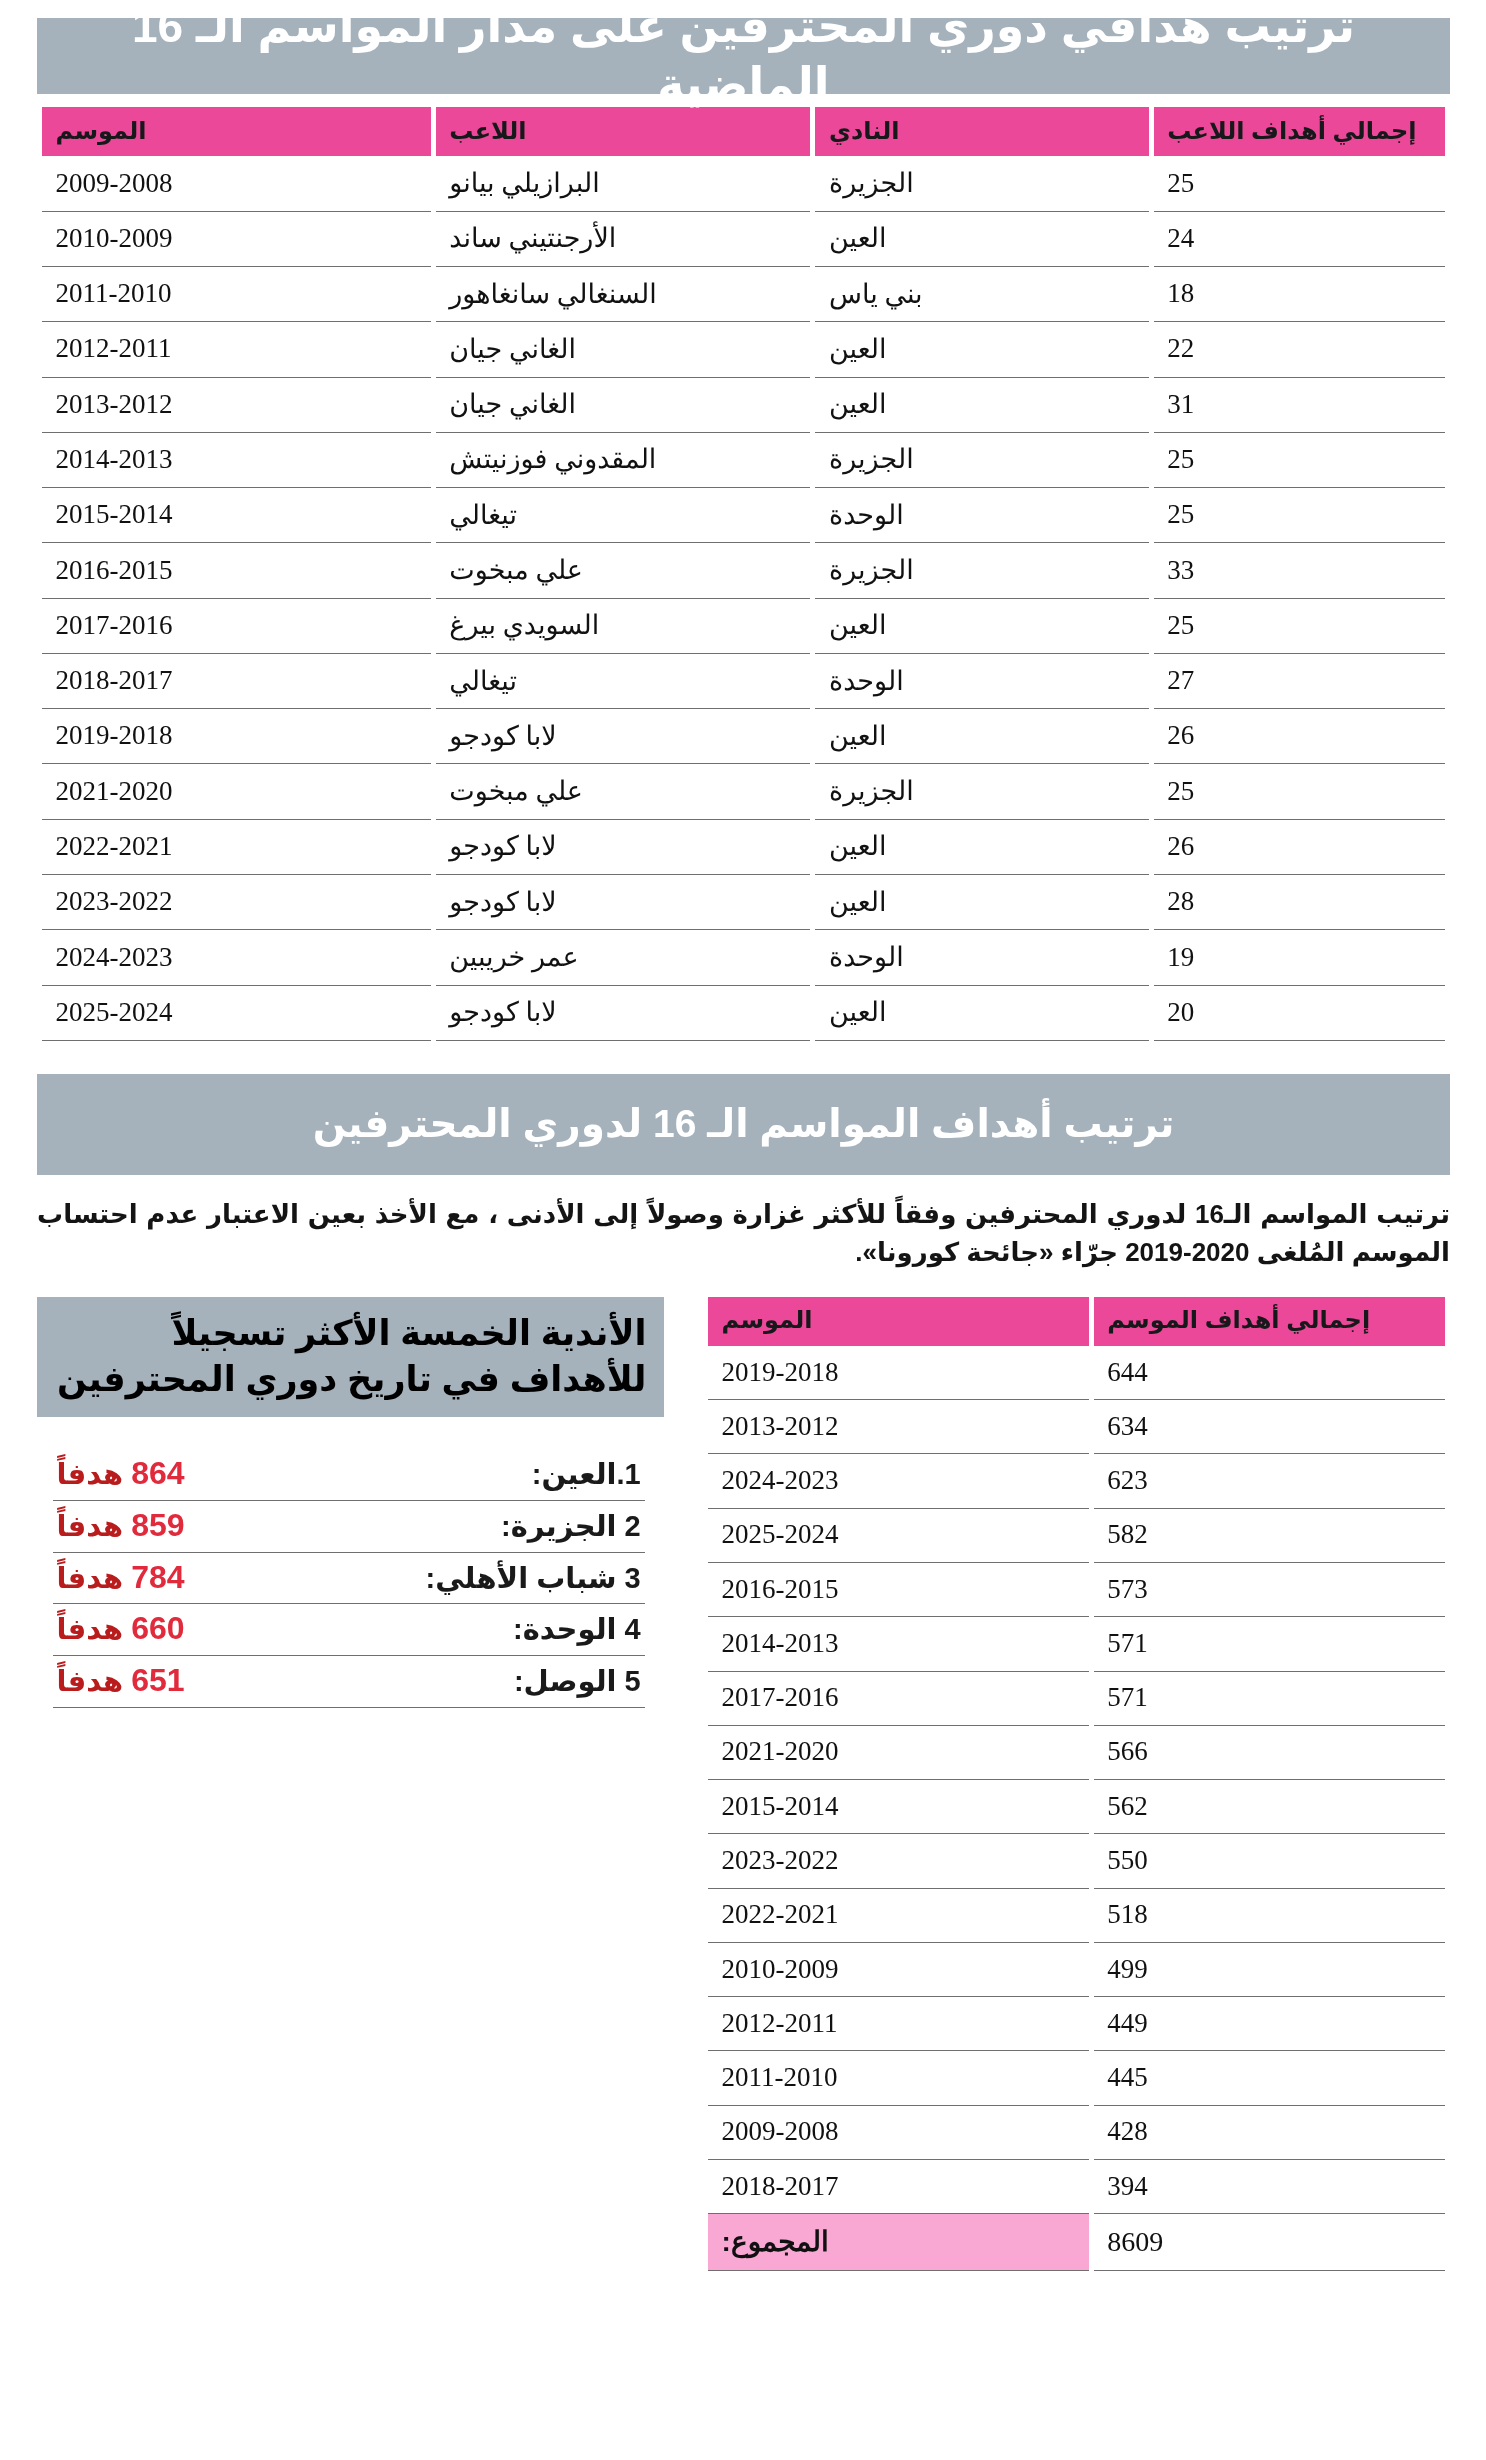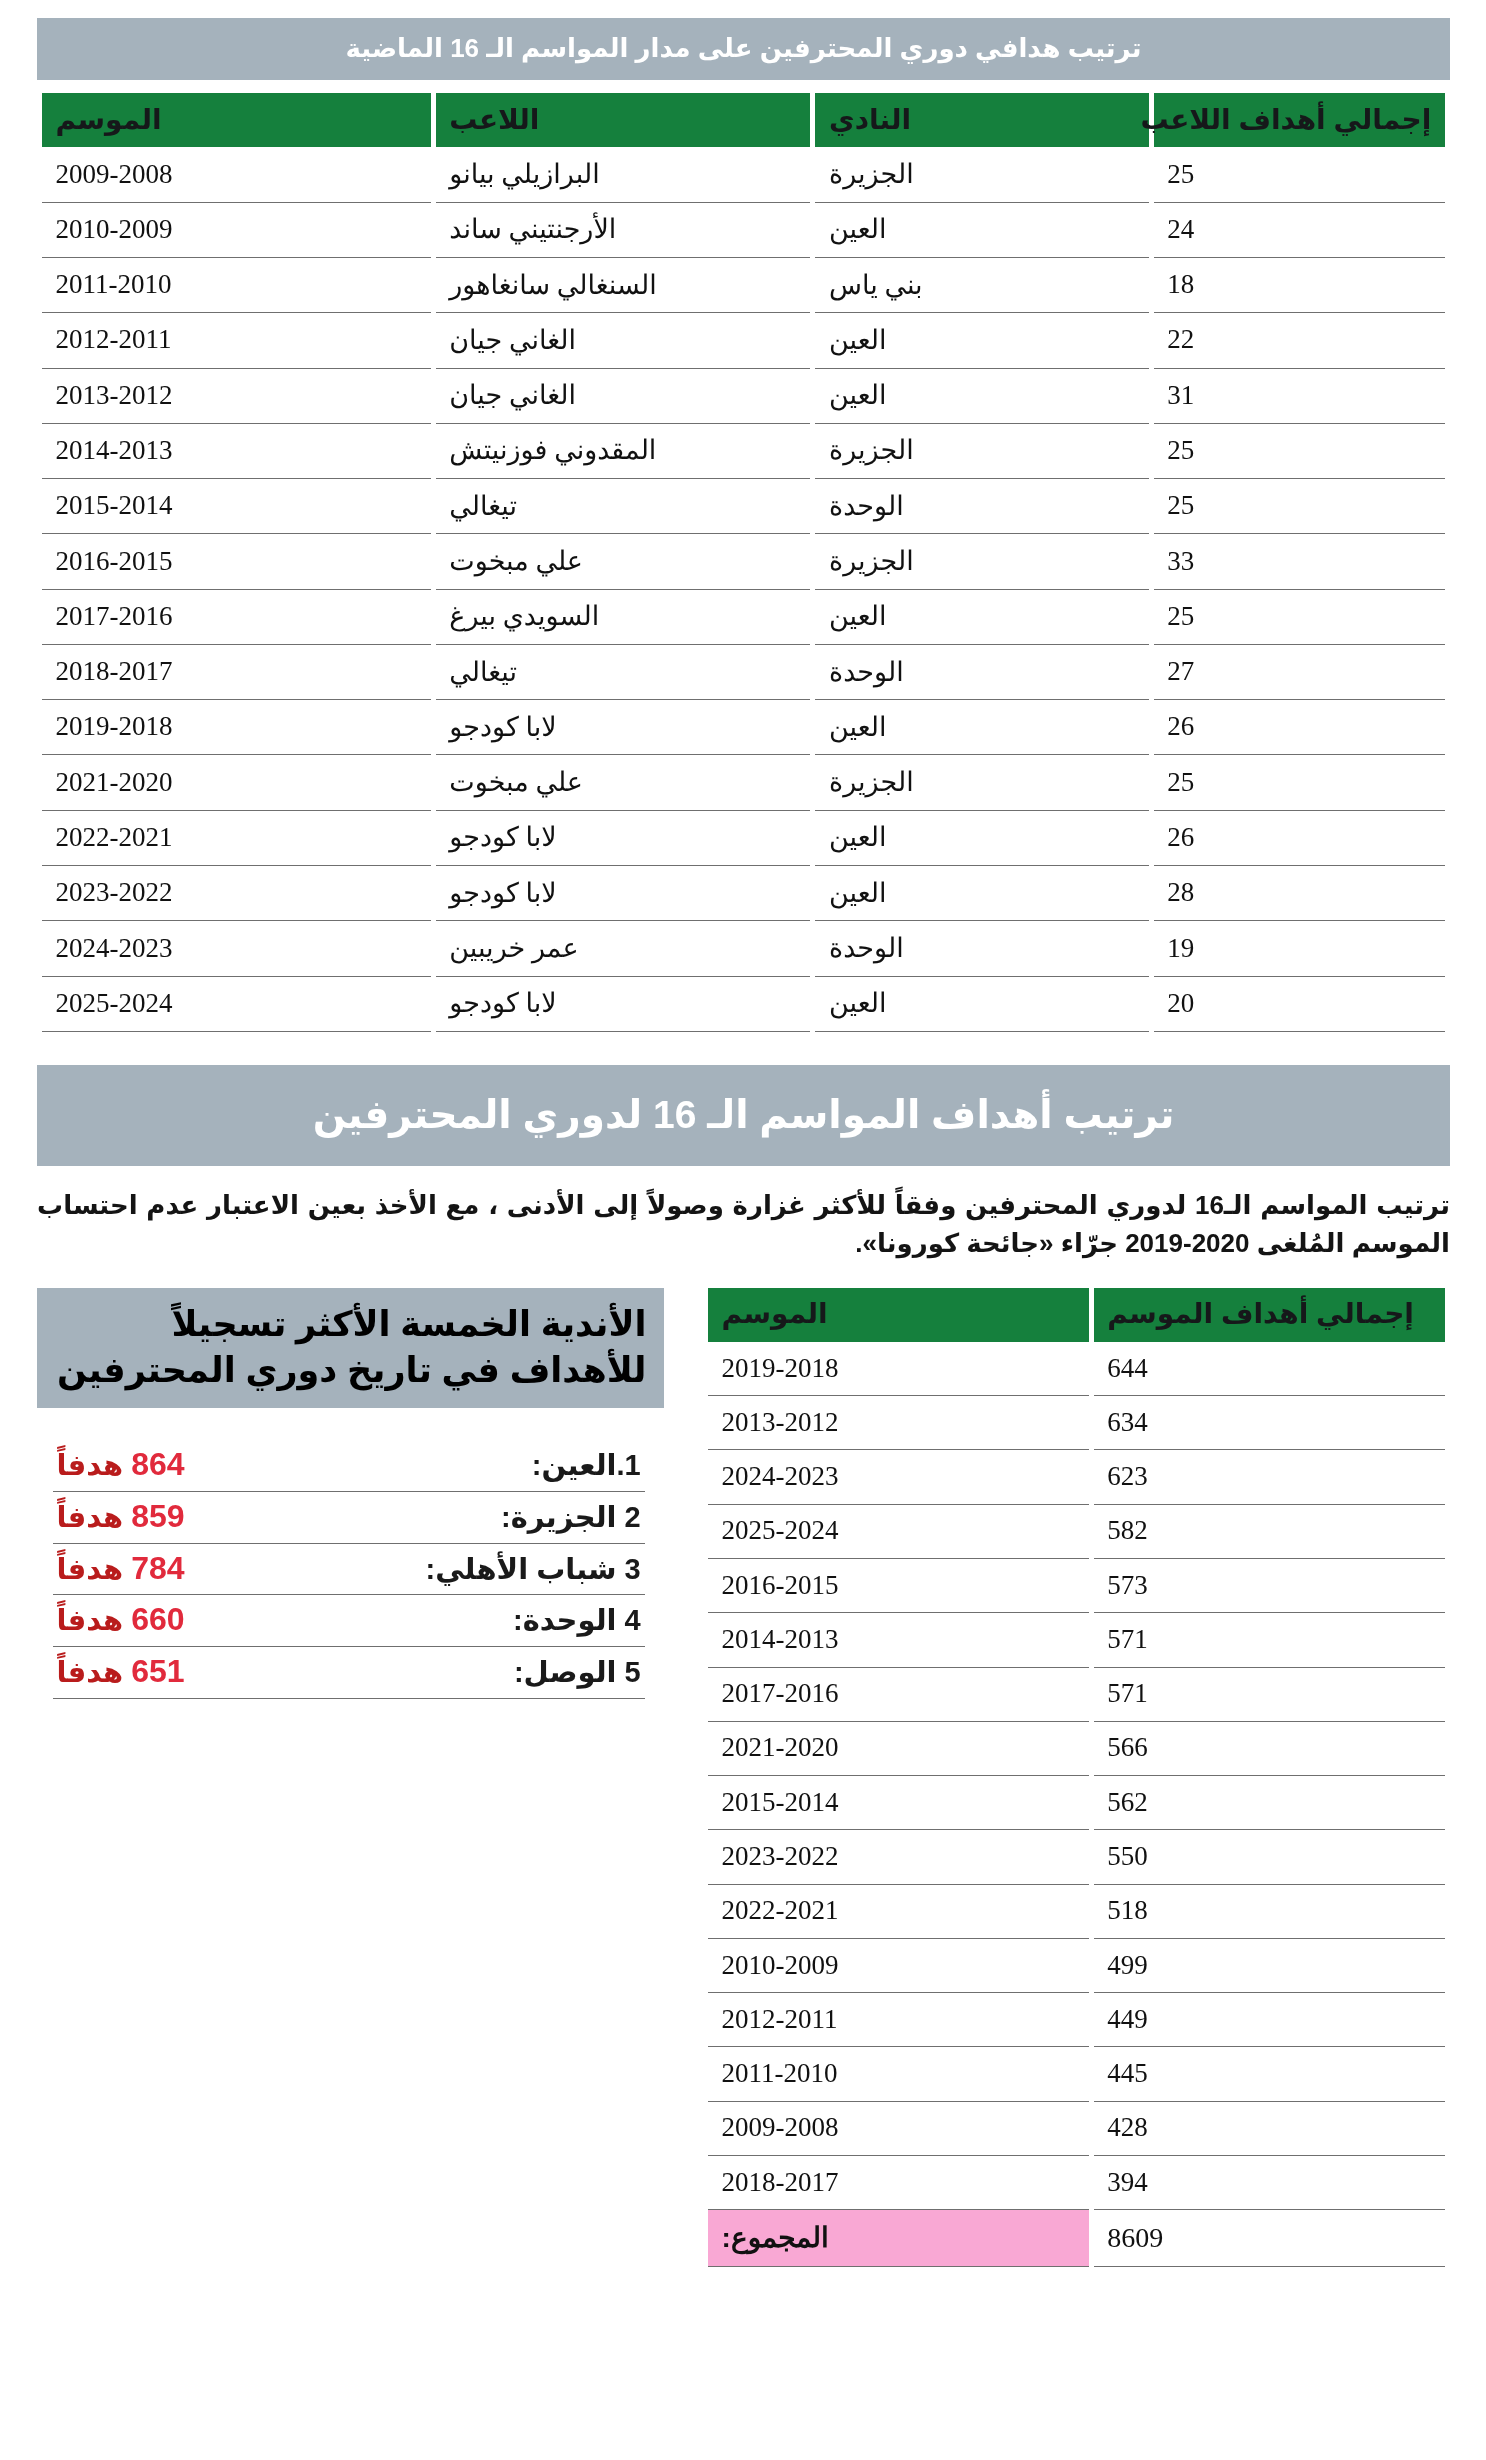--- a/index.html
+++ b/index.html
@@ -27,48 +27,47 @@
   .banner {
     background: #a5b2bc;
     color: #ffffff;
     font-weight: bold;
     text-align: center;
     line-height: 1.25;
     box-sizing: border-box;
   }
   .banner-main {
     margin: 17.5px 37px 0 37px;
-    height: 62px;
-    font-size: 26px;
+    height: 76px;
+    font-size: 46px;
     display: flex;
     align-items: center;
     justify-content: center;
     padding: 0 19.4px;
-    text-align: right;
   }
   .banner-second {
     margin: 0 37px 0 37px;
     height: 101px;
     font-size: 39px;
     display: flex;
     align-items: center;
     justify-content: center;
     padding: 0 19.4px;
   }
 
   
   table.grid {
     border-collapse: separate;
     border-spacing: 5.8px 0;
     width: 100%;
     table-layout: fixed;
   }
   table.grid th {
-    background: #15803d;
-    font-size: 28px;
+    background: #ec4899;
+    font-size: 24px;
     font-weight: bold;
     color: #16181a;
     padding: 9.7px 13.6px 11.6px 13.6px;
     text-align: left;
     vertical-align: middle;
     white-space: nowrap;
   }
   table.grid th.col-season { text-align: left; }
   table.grid td {
     font-size: 27px;

